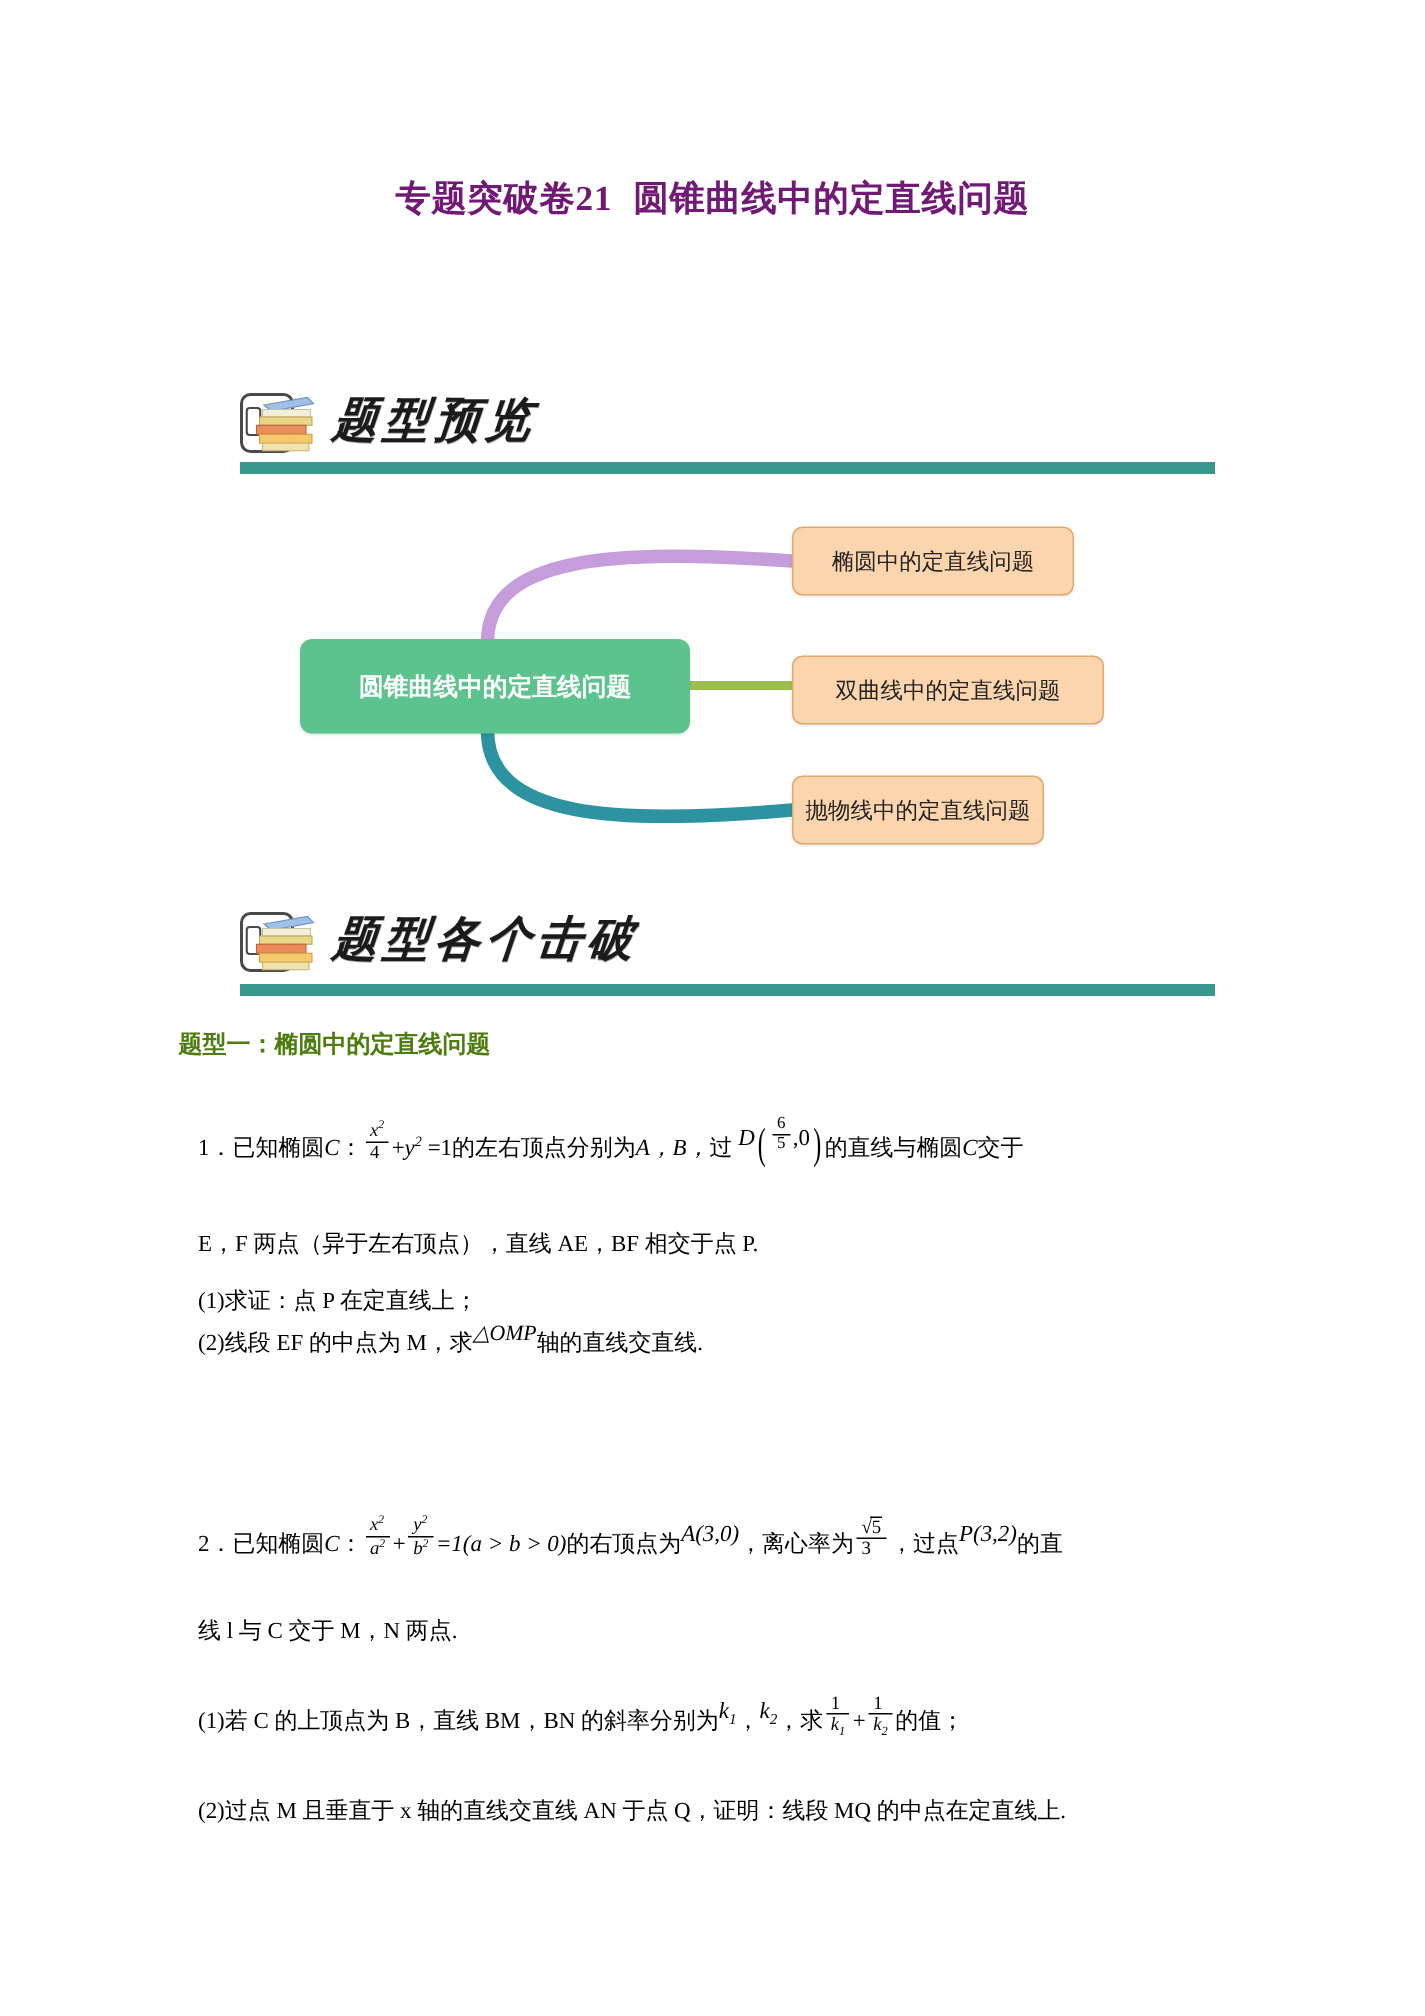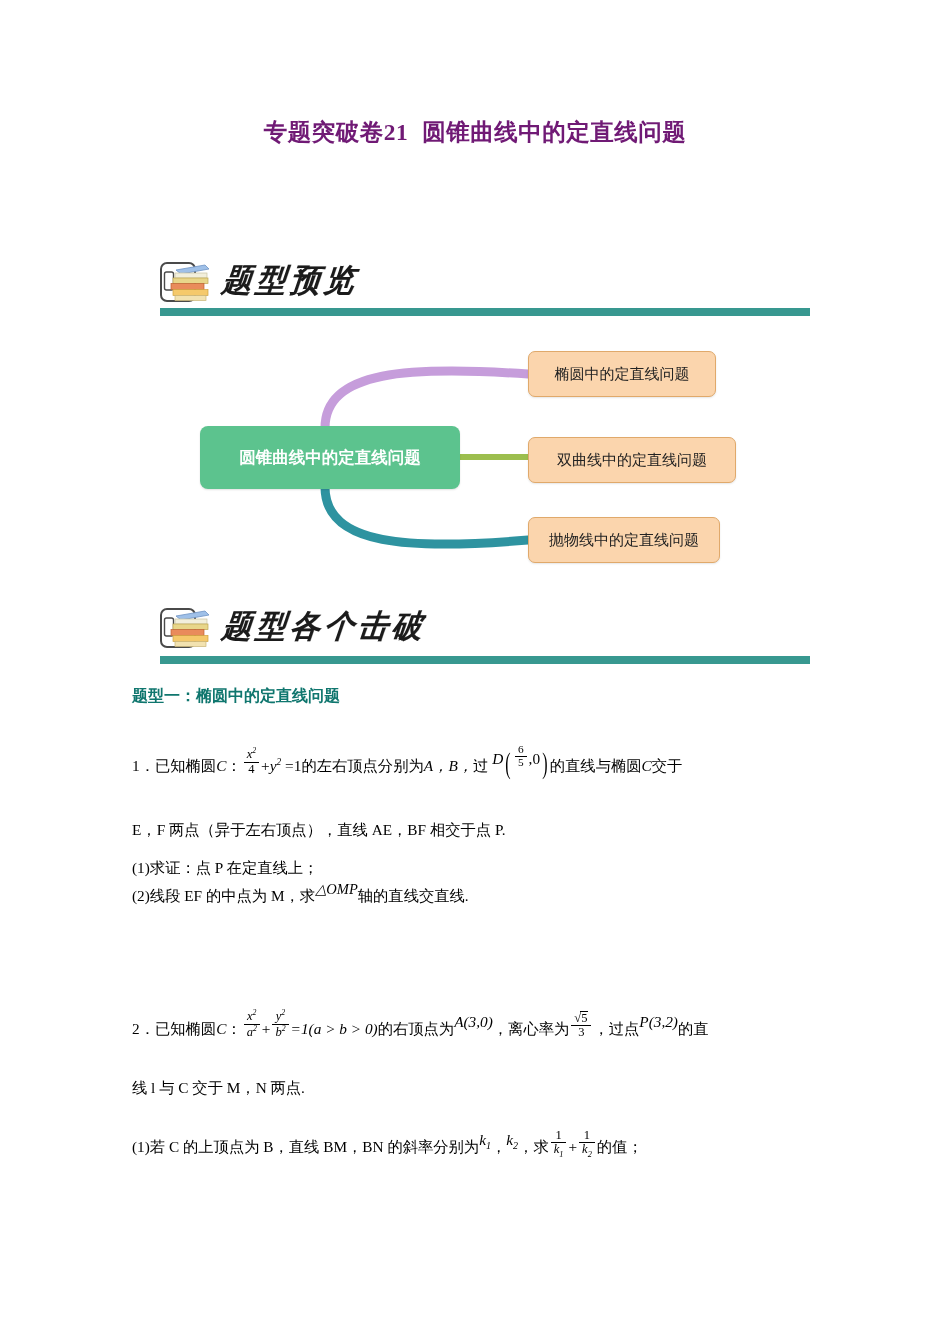--- a/index.html
+++ b/index.html
@@ -107,47 +107,47 @@
   .node-leaf {
     background: #fbd5ad;
     border: 1.3px solid #e0a96b;
     border-radius: 7px;
     color: #222222;
     font-size: 15px;
     box-shadow: 0 1px 2px rgba(0,0,0,0.10);
   }
   .leaf-1 { left: 378px; top: 11px;  width: 188px; height: 46px; }
   .leaf-2 { left: 378px; top: 97px;  width: 208px; height: 46px; }
-  .leaf-3 { left: 378px; top: 177px; width: 192px; height: 46px; }
+  .leaf-3 { left: 378px; top: 177px; width: 168px; height: 46px; }
 
   
   .qtype {
     position: absolute;
-    left: 132px;
+    left: 119px;
     font-family: Liberation Mono, monospace;
     font-weight: bold;
     font-size: 16px;
-    color: #0f766e;
+    color: #4d7c0f;
     white-space: nowrap;
   }
   .ptext {
     position: absolute;
     left: 132px;
     font-size: 15.3px;
     line-height: 1.55;
     color: #000;
     white-space: nowrap;
   }
   .mathit { font-style: italic; font-family: "Liberation Serif", serif; }
 
   
   .frac {
     display: inline-block;
     vertical-align: -0.42em;
-    text-align: center;
+    text-align: left;
     font-size: 0.82em;
     line-height: 1.05;
     margin: 0 2px;
     position: relative;
     top: -0.30em;
   }
   .frac .num {
     display: block;
     padding: 0 3px;
     border-bottom: 1px solid #000;
@@ -263,14 +263,15 @@
   <div class="ptext" style="top:1013px;">
     <span>2．</span><span>已知椭圆</span><span class="mathit">C</span><span>：</span><span class="frac"><span class="num"><span class="mathit">x</span><sup class="v">2</sup></span><span class="den"><span class="mathit">a</span><sup class="v">2</sup></span></span><span>+</span><span class="frac"><span class="num"><span class="mathit">y</span><sup class="v">2</sup></span><span class="den"><span class="mathit">b</span><sup class="v">2</sup></span></span><span class="mathit">=1(a &gt; b &gt; 0)</span><span>的右顶点为</span><span class="raise mathit">A(3,0)</span><span>，离心率为</span><span class="frac"><span class="num">√<span class="sqrt-wrap">5</span></span><span class="den">3</span></span><span>，过点</span><span class="raise mathit">P(3,2)</span><span>的直</span>
   </div>
 
   <div class="ptext" style="top:1076px;">线 l 与 C 交于 M，N 两点.</div>
 
   <div class="ptext" style="top:1133px;">
     <span>(1)若 C 的上顶点为 B，直线 BM，BN 的斜率分别为</span><span class="raise"><span class="mathit">k</span><sub class="v">1</sub></span><span>，</span><span class="raise"><span class="mathit">k</span><sub class="v">2</sub></span><span>，求</span><span class="frac"><span class="num">1</span><span class="den"><span class="mathit">k</span><sub class="v">1</sub></span></span><span>+</span><span class="frac"><span class="num">1</span><span class="den"><span class="mathit">k</span><sub class="v">2</sub></span></span><span>的值；</span>
   </div>
 
+  <div class="ptext" style="top:1196px;">(2)过点 M 且垂直于 x 轴的直线交直线 AN 于点 Q，证明：线段 MQ 的中点在定直线上.</div>
 
 </div>
 
 </body></html>

